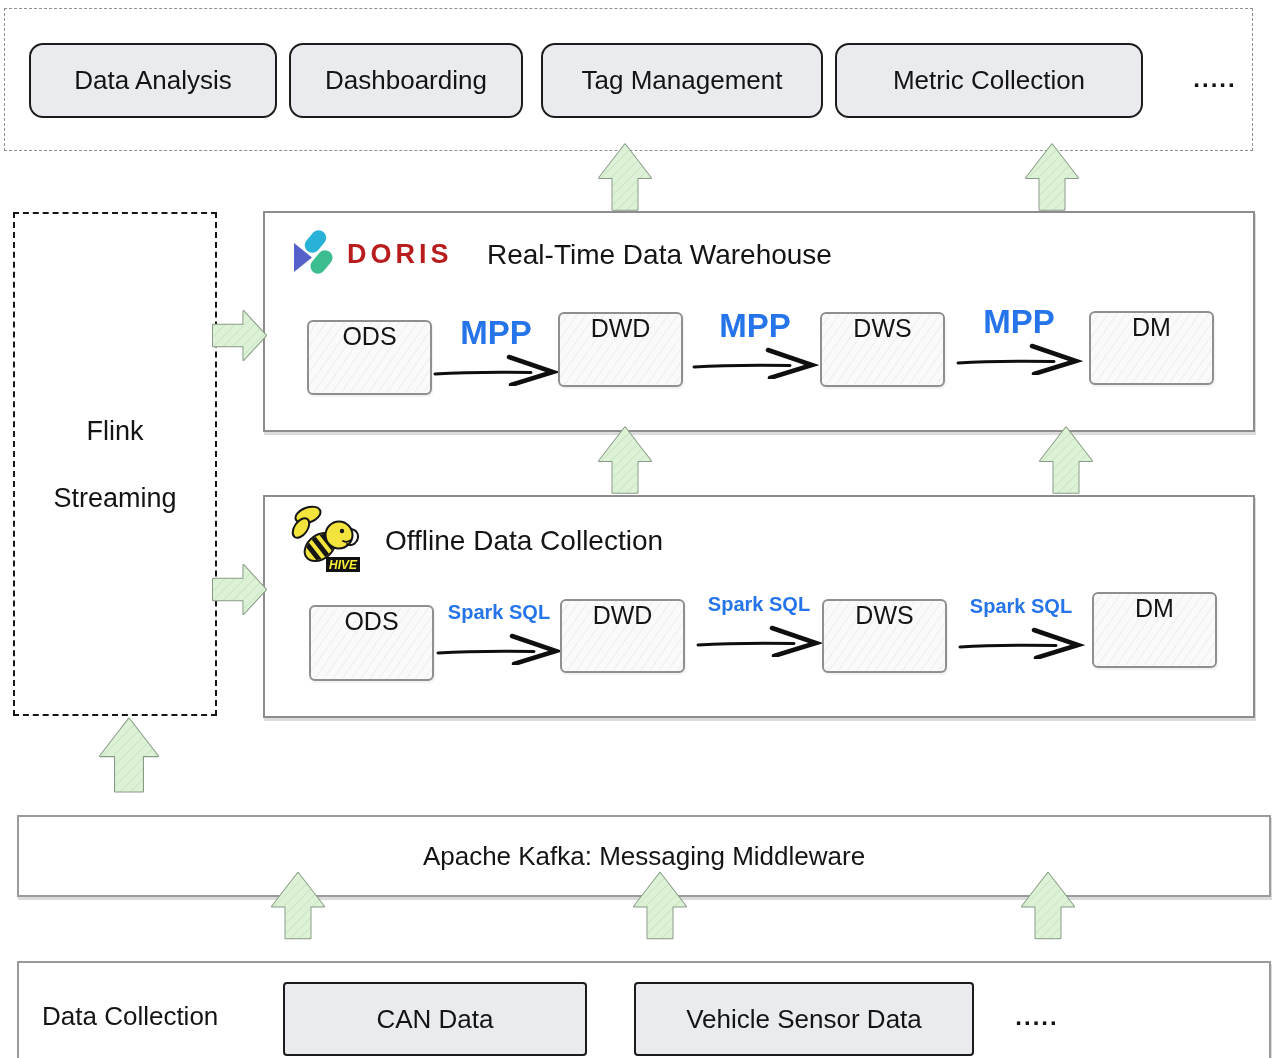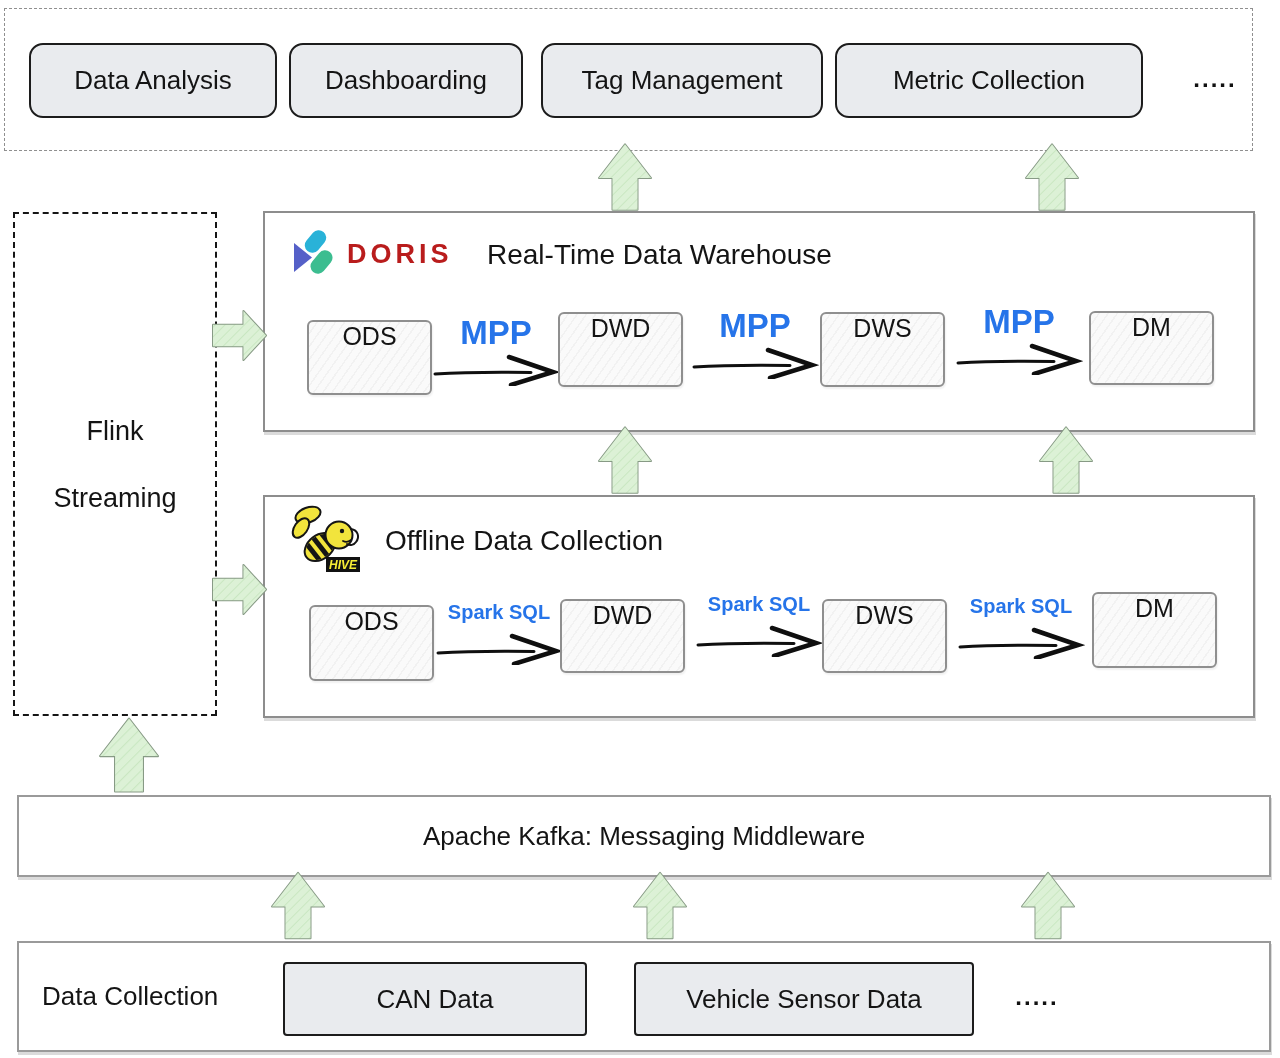--- a/index.html
+++ b/index.html
@@ -40,21 +40,21 @@
   .spark .edge-label{font-size:20px;margin-bottom:7px;}
   .connector svg{display:block;}
 
   
   .flink{position:absolute;left:13px;top:212px;width:200px;height:500px;
          border:2.5px dashed #161616;display:flex;flex-direction:column;
          align-items:center;justify-content:center;font-size:27px;line-height:38px;text-align:center;gap:29px;}
 
   
   .bar{position:absolute;left:17px;width:1250px;background:#fff;
-       border:2px solid #9a9a9a;box-shadow:1px 3px 0 rgba(175,175,175,.45);}
+       border:2px solid #9a9a9a;box-shadow:1px 3px 0 rgba(175,175,175,.45);margin-top:20px;}
   .kafka{top:795px;height:78px;display:flex;align-items:center;justify-content:center;font-size:26px;}
   .collect{top:941px;height:107px;}
   .collect-title{position:absolute;left:23px;top:0;height:100%;display:flex;align-items:center;font-size:26px;}
   .dbox{position:absolute;top:19px;height:70px;background:#e9ebee;
         border:2.5px solid #1c1c1c;border-radius:4px;
         display:flex;align-items:center;justify-content:center;font-size:26px;}
   .collect .dots{position:absolute;top:19px;height:70px;display:flex;align-items:center;justify-content:center;}
 
   
   .garrow{position:absolute;z-index:6;}

